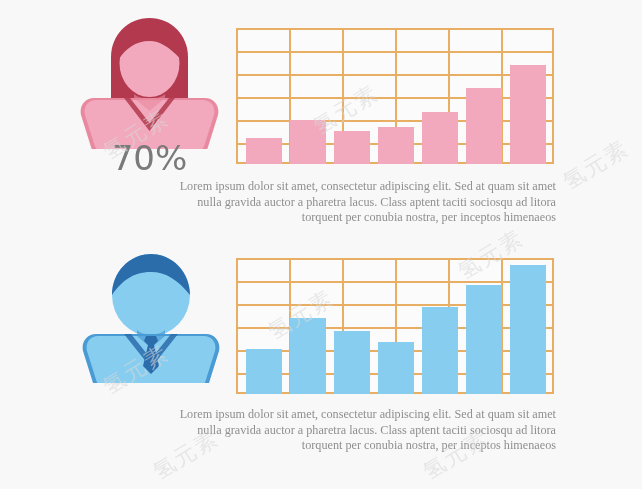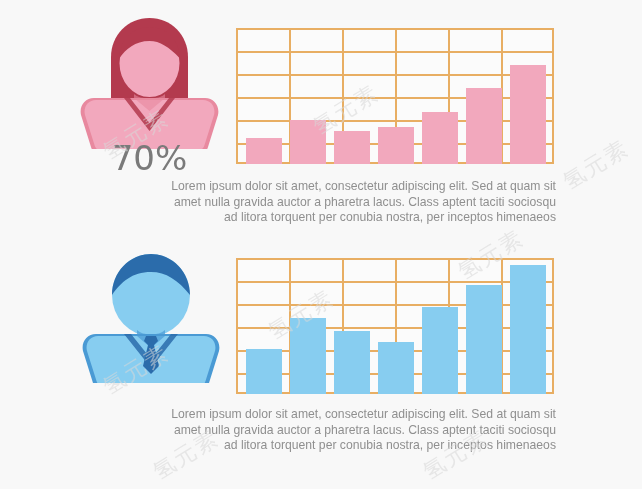--- a/index.html
+++ b/index.html
@@ -121,21 +121,21 @@
   
   .para {
     position: absolute;
     left: 163px;
     width: 393px;
     top: 179px;
     text-align: right;
     font-size: 12.2px;
     line-height: 15.5px;
     color: #8f8f8f;
-    font-family: Liberation Sans, sans-serif;
+    font-family: Liberation Serif, serif;
   }
   .panel-male .para { top: 179px; }
 </style>
 </head>
 <body>
 
 <div class="panel panel-female">
 
   <div class="avatar">
     <svg width="155" height="135" viewBox="0 0 155 135" xmlns="http://www.w3.org/2000/svg">

